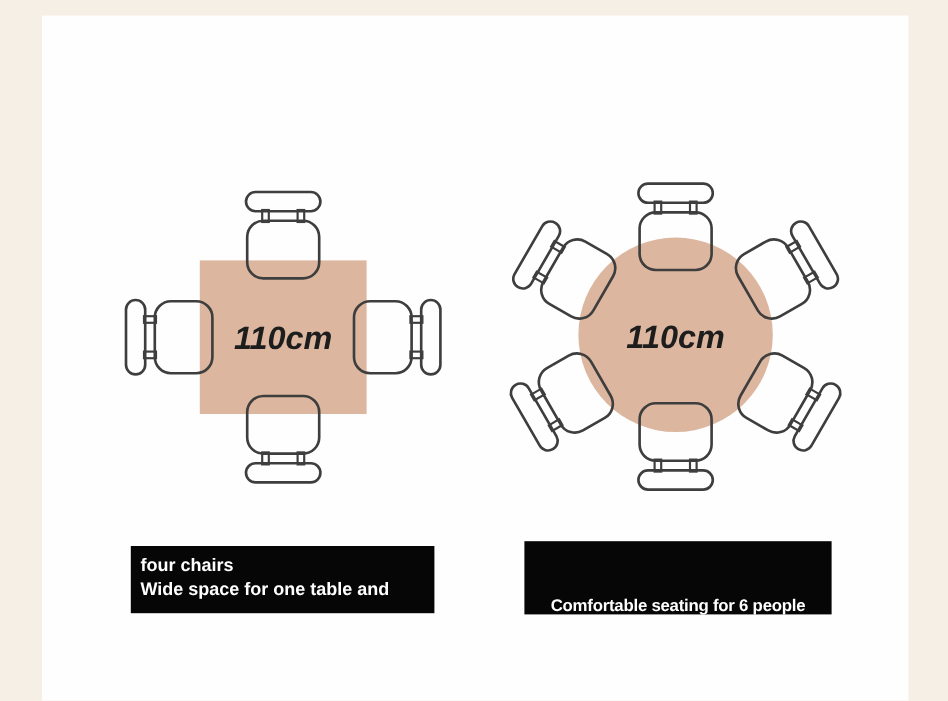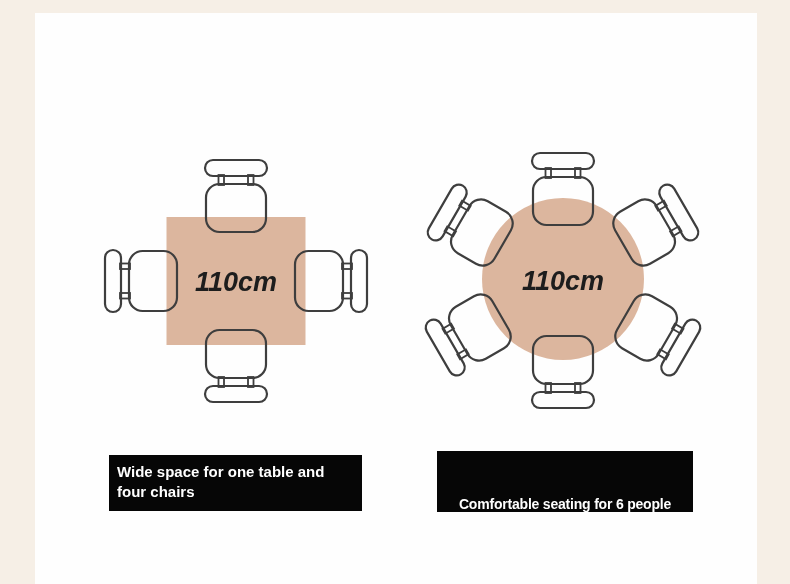--- a/index.html
+++ b/index.html
@@ -97,20 +97,20 @@
     <use href="#chair" transform="translate(140,58)"></use>
     <use href="#chair" transform="translate(222,90) rotate(60)"></use>
     <use href="#chair" transform="translate(224,186) rotate(120)"></use>
     <use href="#chair" transform="translate(140,219) rotate(180)"></use>
     <use href="#chair" transform="translate(56,186) rotate(240)"></use>
     <use href="#chair" transform="translate(58,90) rotate(300)"></use>
     <text class="measure-label" x="140" y="148">110cm</text>
   </svg>
 
   <div class="caption caption-left">
+    <div class="caption-line">four chairs</div>
     <div class="caption-line">Wide space for one table and</div>
-    <div class="caption-line">four chairs</div>
   </div>
 
   <div class="caption caption-right">
     <div class="caption-line">Comfortable seating for 6 people</div>
   </div>
 </div>
 
 </body></html>

